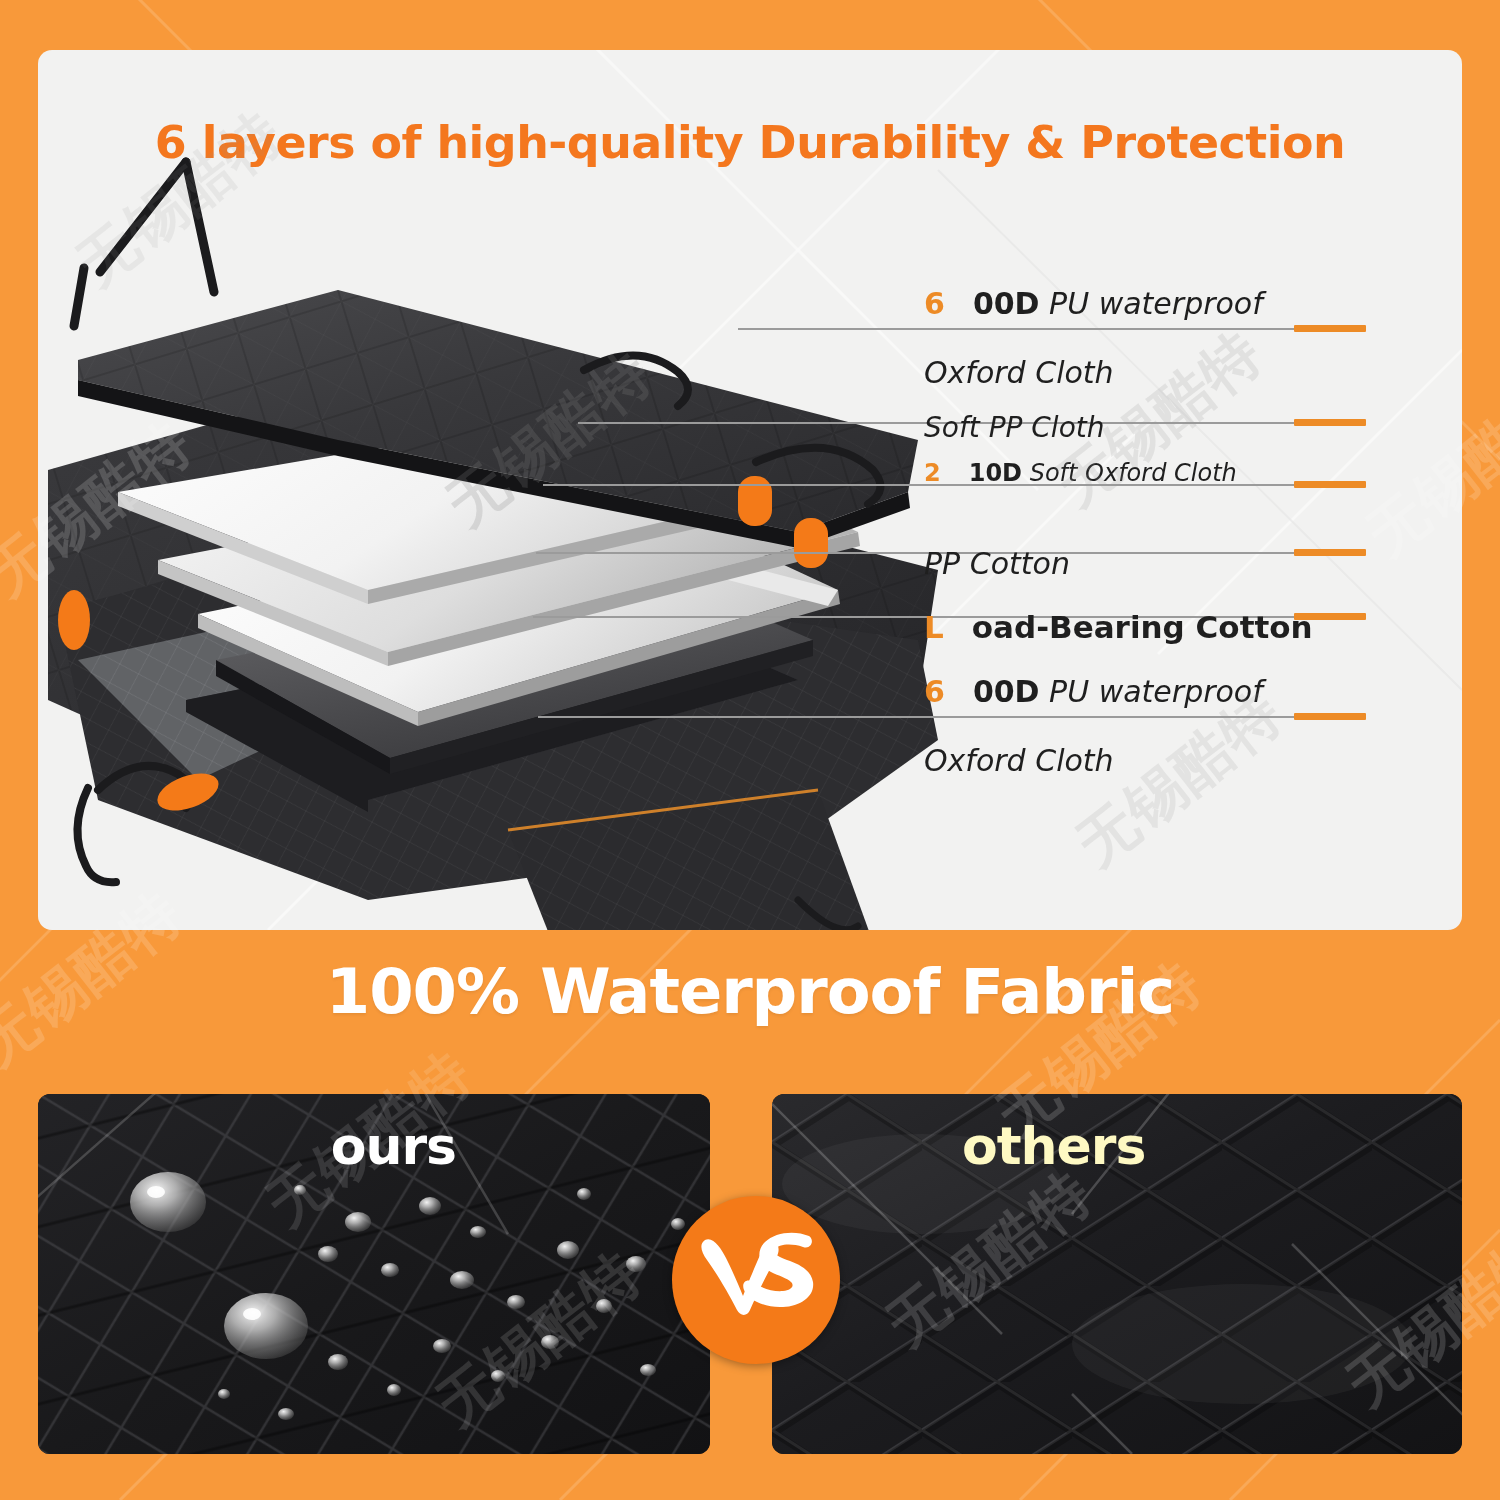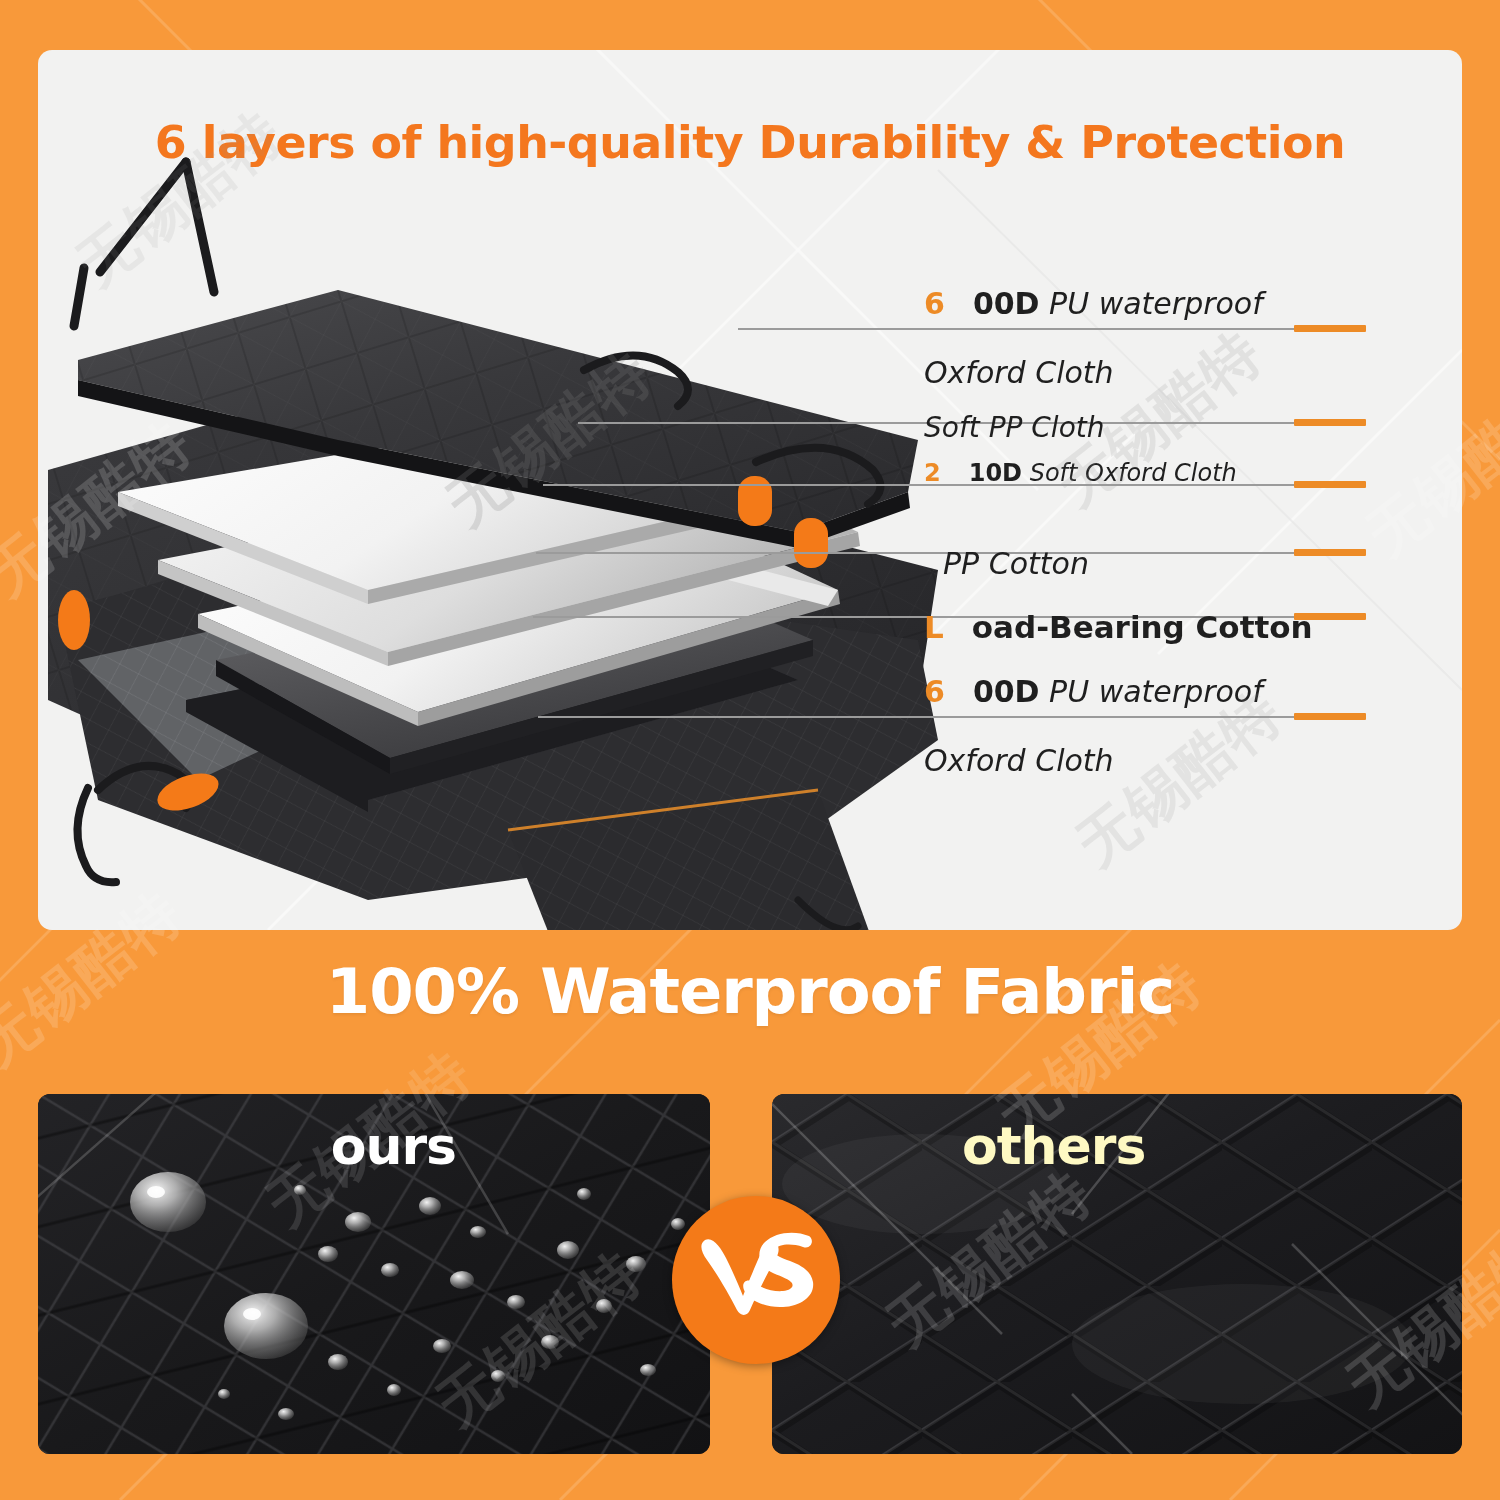--- a/index.html
+++ b/index.html
@@ -269,21 +269,21 @@
     </div>
 
     <div class="lead-line" style="left:505px; top:434px; width:815px;"></div>
     <div class="lead-cap" style="left:1256px; top:431px;"></div>
     <div class="label" style="left:886px; top:382px; font-size:24px;text-align:center;">
       <span class="hl">2</span><span class="bold">10D</span><span class="reg"> Soft Oxford Cloth</span>
     </div>
 
     <div class="lead-line" style="left:498px; top:502px; width:822px;"></div>
     <div class="lead-cap" style="left:1256px; top:499px;"></div>
-    <div class="label" style="left:886px; top:462px; font-size:30px;margin-left:19px;">
+    <div class="label" style="left:886px; top:462px; font-size:30px;">
       <span class="reg">PP Cotton</span>
     </div>
 
     <div class="lead-line" style="left:495px; top:566px; width:825px;"></div>
     <div class="lead-cap" style="left:1256px; top:563px;"></div>
     <div class="label" style="left:886px; top:524px; font-size:31px;">
       <span class="hl">L</span><span class="bold">oad-Bearing Cotton</span>
     </div>
 
     <div class="lead-line" style="left:500px; top:666px; width:820px;"></div>

